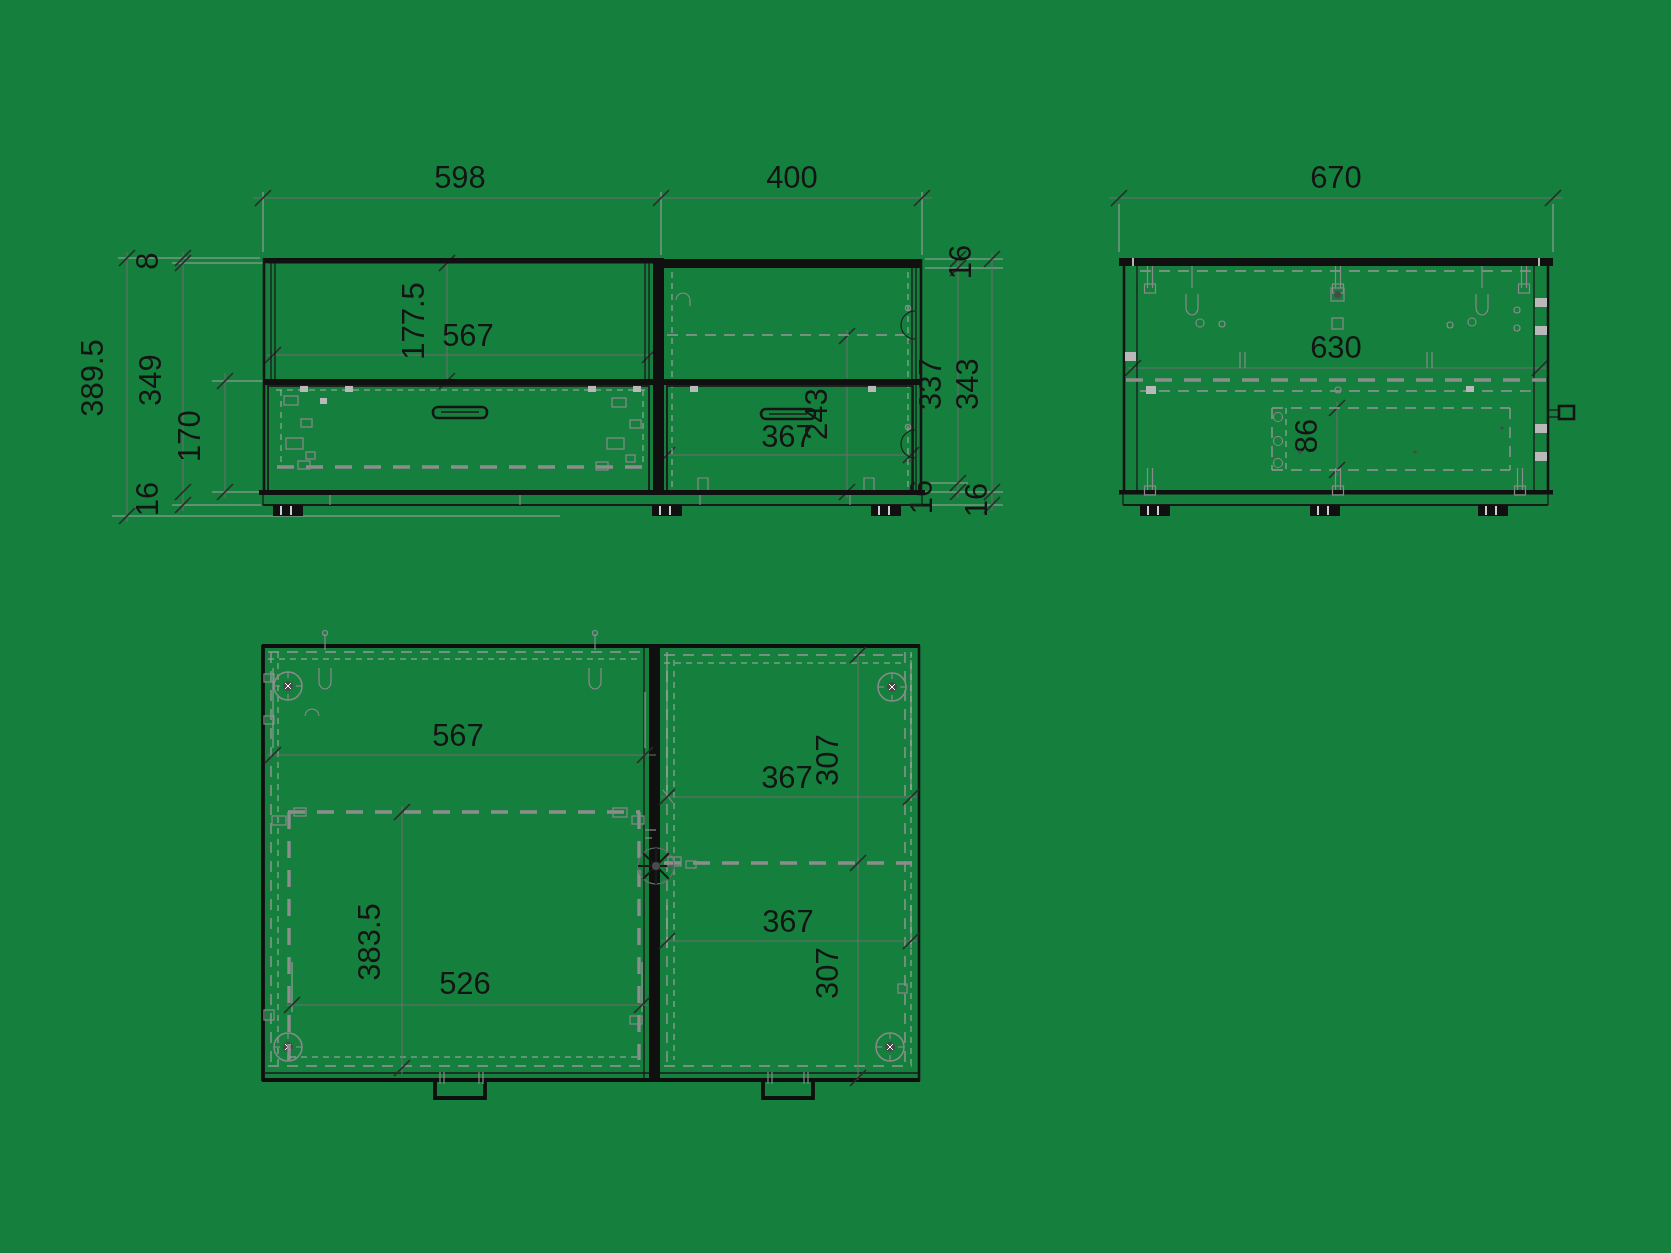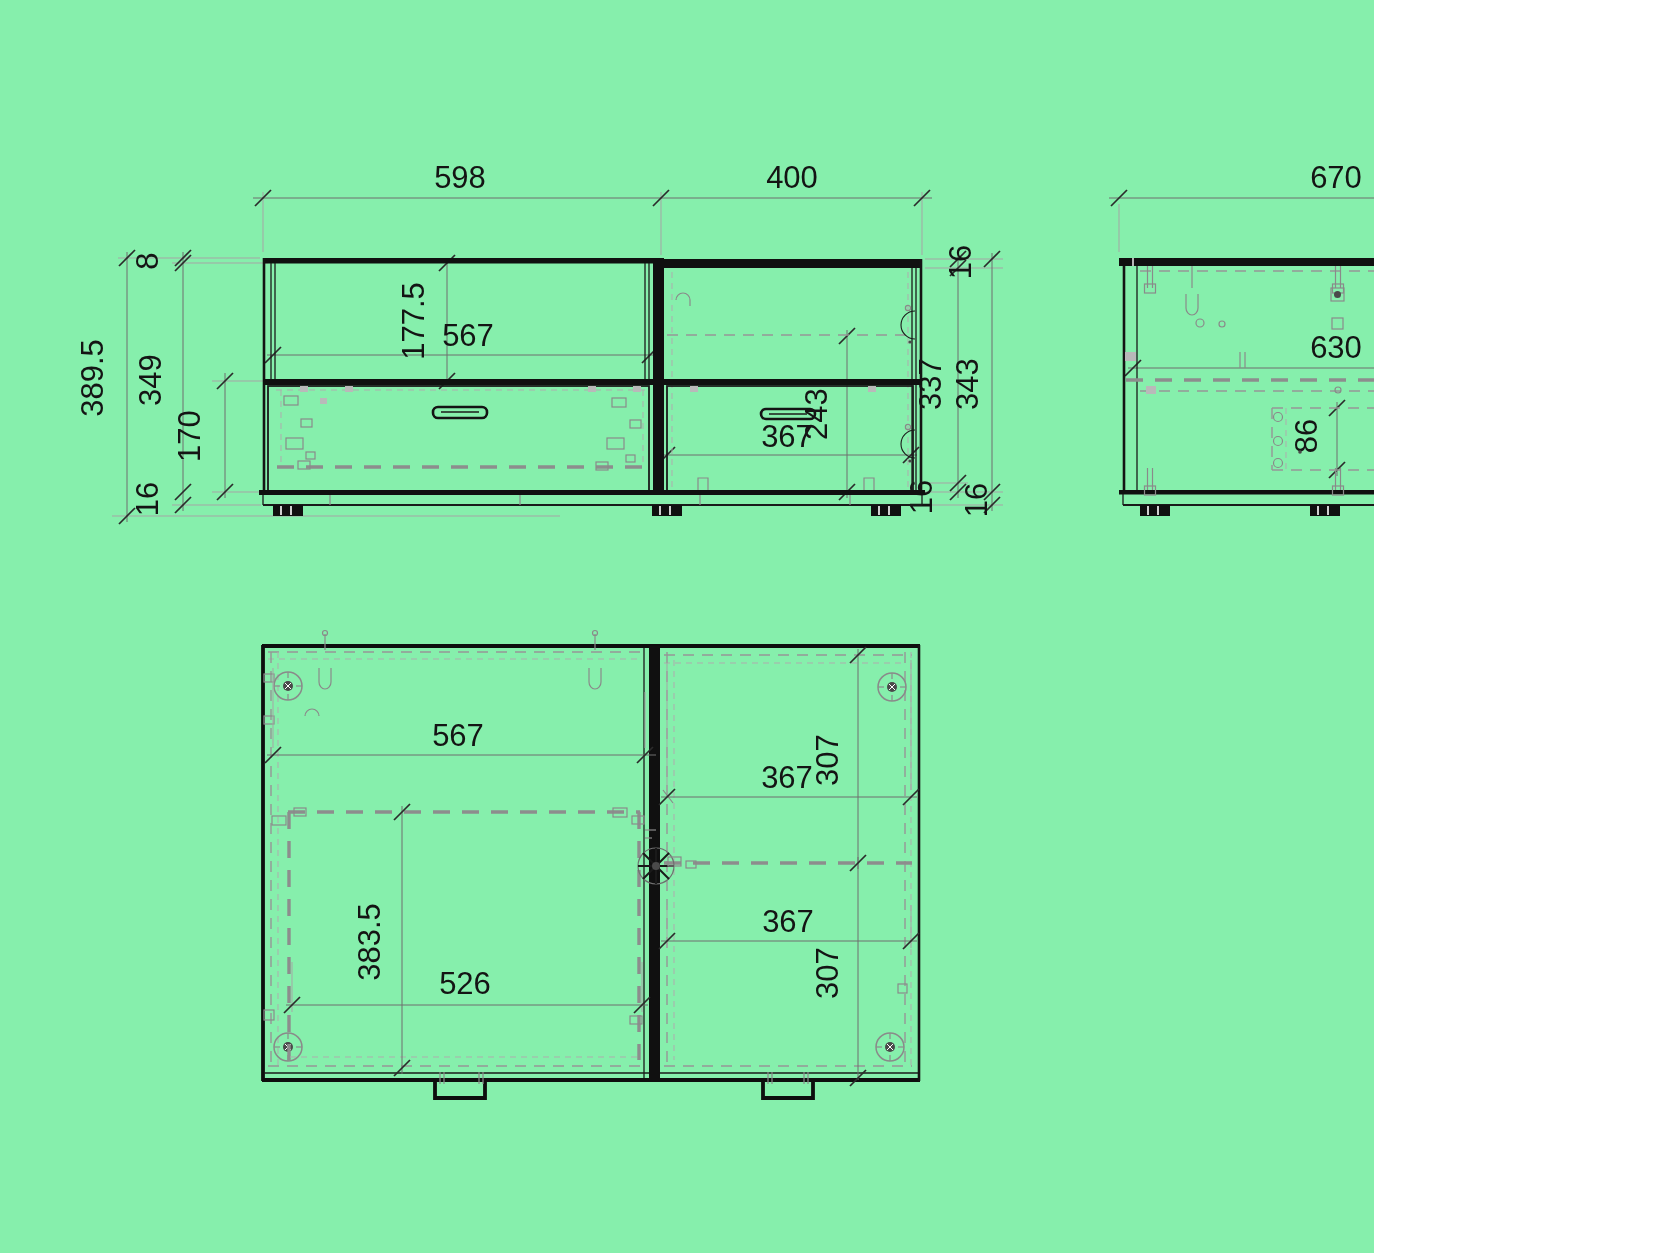--- a/index.html
+++ b/index.html
@@ -1,16 +1,16 @@
 <!DOCTYPE html>
 <html><head>
 <meta charset="utf-8">
 <style>
   html,body{margin:0;padding:0;background:#fff;}
-  .stage{position:relative;width:1374px;height:1253px;background:#86efac;overflow:hidden;}
+  .stage{position:relative;width:1671px;height:1253px;background:#15803d;overflow:hidden;}
   svg{display:block;}
   .s1{stroke:#1a1a1a;stroke-width:1.3;fill:none}
   .s15{stroke:#1a1a1a;stroke-width:1.8;fill:none}
   .s2{stroke:#141414;stroke-width:2.6;fill:none}
   .s3{stroke:#0e0e0e;stroke-width:3.8;fill:none}
   .fillb{fill:#101010;stroke:none}
   .d1{stroke:#969696;stroke-width:1.4;fill:none;stroke-dasharray:11 8}
   .d2{stroke:#8d8d8d;stroke-width:3.4;fill:none;stroke-dasharray:17 12}
   .d3{stroke:#adadad;stroke-width:1;fill:none;stroke-dasharray:6 5}
   .dim{stroke:#6e6e6e;stroke-width:1;fill:none}

